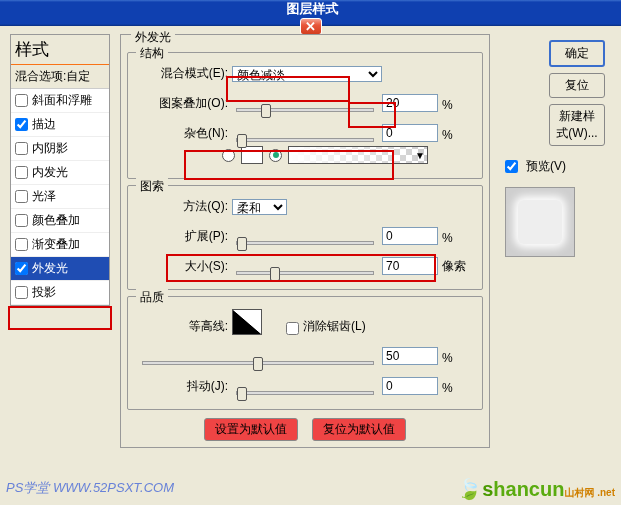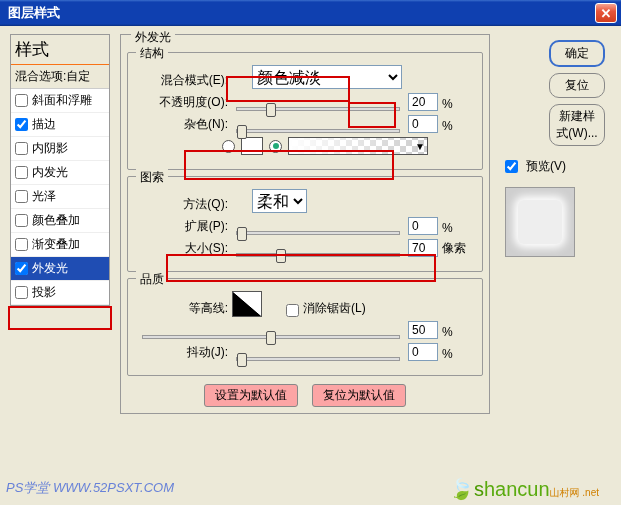--- a/index.html
+++ b/index.html
@@ -1,18 +1,18 @@
 <!DOCTYPE html>
 <html><head>
 <meta charset="utf-8">
 <style>
 * { box-sizing: border-box; margin: 0; padding: 0; font-family: "Microsoft YaHei", SimSun, sans-serif; }
 body { background: #ece9d8; width: 621px; height: 505px; position: relative; overflow: hidden; }
 
-.titlebar { background: linear-gradient(to bottom, #3a6ecc, #0f40b0 8%, #0f40b0 92%, #0a2f80); height: 26px; display: flex; align-items: center; padding: 0 4px; color: white; font-size: 13px; font-weight: bold; }
+.titlebar { background: linear-gradient(to bottom, #3a6ecc, #0f40b0 8%, #0f40b0 92%, #0a2f80); height: 26px; display: flex; align-items: center; padding: 0 4px; color: white; font-size: 13px; font-weight: bold; flex-direction: column; }
 .titlebar .title-text { flex: 1; padding-left: 4px; }
 .close-btn { width: 22px; height: 20px; background: linear-gradient(to bottom, #f5a392, #e8563b 40%, #d33e1f); border: 1px solid #fff; border-radius: 3px; display: flex; align-items: center; justify-content: center; color: white; font-weight: bold; font-size: 13px; cursor: pointer; }
 
 .sidebar { position: absolute; left: 10px; top: 34px; width: 100px; border: 1px solid #999; background: #fff; }
 .sidebar-header { background: #ece9d8; padding: 3px 4px; font-size: 17px; border-bottom: 1px solid #f97316; }
 .sidebar-sub { background: #ece9d8; padding: 3px 4px; font-size: 12px; border-bottom: 1px solid #ccc; }
 .sidebar-item { padding: 3px 4px; font-size: 12px; display: flex; align-items: center; gap: 4px; cursor: pointer; background: #fff; border-bottom: 1px solid #eee; }
 .sidebar-item.indent { padding-left: 22px; }
 .sidebar-item.selected { background: #1f4db3; color: white; }
 .sidebar-item input[type=checkbox] { width: 13px; height: 13px; }
@@ -22,46 +22,46 @@
 .main { position: absolute; left: 120px; top: 34px; width: 370px; }
 .fieldset { border: 1px solid #999; border-radius: 2px; padding: 8px 10px 10px 10px; margin-bottom: 6px; position: relative; }
 .fieldset .legend { position: absolute; top: -8px; left: 8px; background: #ece9d8; padding: 0 4px; font-size: 12px; }
 .fs-outer { border: 1px solid #999; padding: 6px; }
 .fs-outer .legend2 { position: relative; top: -14px; left: 4px; background: #ece9d8; padding: 0 4px; font-size: 12px; display: inline-block; }
 
 .row { display: flex; align-items: flex-end; font-size: 12px; margin: 4px 0; gap: 4px; }
 .row .label { width: 90px; text-align: right; }
 .row .slider { flex: 1; height: 4px; background: #ddd; border: 1px solid #999; position: relative; margin: 0 4px; }
 .row .slider .thumb { position: absolute; top: -5px; width: 10px; height: 14px; background: #ece9d8; border: 1px solid #555; border-radius: 2px; }
-.row input[type=text] { width: 30px; height: 18px; font-size: 12px; border: 1px solid #7f9db9; padding: 0 3px; }
+.row input[type=text] { width: 56px; height: 18px; font-size: 12px; border: 1px solid #7f9db9; padding: 0 3px; margin-top: 8px; }
 .row .unit { width: 30px; }
-.row select { height: 24px; font-size: 16px; border: 1px solid #7f9db9; background: #fff; margin-left: 20px; }
+.row select { height: 16px; font-size: 12px; border: 1px solid #7f9db9; background: #fff; }
 
 .color-choice { display: flex; align-items: center; gap: 6px; }
 .color-choice .swatch { width: 22px; height: 18px; border: 1px solid #555; background: #fff; }
 .color-choice .grad { width: 140px; height: 18px; border: 1px solid #555; background: repeating-conic-gradient(#ccc 0% 25%, #fff 0% 50%) 50% / 12px 12px; background-image: linear-gradient(to right, rgba(255,255,255,1), rgba(255,255,255,0)), repeating-conic-gradient(#ccc 0% 25%, #fff 0% 50%); background-size: 100% 100%, 12px 12px; display: flex; align-items: center; justify-content: flex-end; padding-right: 2px; }
 .color-choice .grad .dd { font-size: 10px; }
 .radio { width: 13px; height: 13px; border-radius: 50%; border: 1px solid #555; display: inline-flex; align-items: center; justify-content: center; background: #fff; }
 .radio.checked::after { content:""; width:6px; height:6px; background:#2a7; border-radius:50%; }
 
 .contour-sw { width: 30px; height: 26px; border: 1px solid #555; background: linear-gradient(to top right, #000 0%, #000 49%, #fff 51%, #fff 100%); }
 input[type=checkbox] { width: 13px; height: 13px; }
 
 .bottom-btns { display: flex; gap: 14px; justify-content: center; margin-top: 8px; }
-.btn { padding: 2px 10px; font-size: 12px; border: 1px solid #888; background: #fca5a5; border-radius: 3px; cursor: pointer; }
+.btn { padding: 2px 10px; font-size: 12px; border: 1px solid #888; background: #ef4444; border-radius: 3px; cursor: pointer; }
 
 .right-col { position: absolute; right: 16px; top: 40px; width: 100px; display: flex; flex-direction: column; gap: 6px; }
-.rbtn { padding: 3px 4px; font-size: 12px; border: 1px solid #888; background: #ece9d8; border-radius: 10px; cursor: pointer; text-align: center; margin-left: 44px; }
+.rbtn { padding: 3px 4px; font-size: 12px; border: 1px solid #888; background: #ece9d8; border-radius: 3px; cursor: pointer; text-align: center; margin-left: 44px; }
 .rbtn.default { border: 2px solid #3a6ecc; }
 .preview-chk { display: flex; align-items: center; gap: 8px; font-size: 12px; margin-top: 6px; }
 .preview-box { width: 70px; height: 70px; border: 1px solid #999; background: #cfcfcf; display:flex; align-items:center; justify-content:center; margin-top: 6px;}
 .preview-inner { width: 44px; height: 44px; background: #eee; box-shadow: 0 0 8px 4px #fff; border-radius: 6px; }
 
 .watermark1 { position: absolute; left: 6px; bottom: 8px; font-size: 13px; color: #6882d8; font-style: italic; }
-.watermark2 { position: absolute; right: 22px; bottom: 4px; font-size: 20px; color: #4a9a00; font-weight: normal; }
+.watermark2 { position: absolute; right: 6px; bottom: 4px; font-size: 20px; color: #4a9a00; font-weight: bold; }
 .watermark2 .s { color: #4a9a00; }
 .watermark2 .rest { color: #5aab0f; }
 .watermark2 .small { font-size: 10px; color: #d08000; }
 .leaf { color: #5aab0f; }
 </style>
 </head>
 <body>
 
 <div class="titlebar">
   <span class="title-text">图层样式</span>
@@ -116,21 +116,21 @@
 
     
     <div class="fieldset" style="margin-top:-8px;">
       <span class="legend">结构</span>
 
       <div class="row">
         <span class="label">混合模式(E):</span>
         <select style="width:150px"><option>颜色减淡</option></select>
       </div>
       <div class="row">
-        <span class="label">不透明度(O):</span>
+        <span class="label">图案叠加(O):</span>
         <div class="slider">
             <div class="thumb" style="left:18%"></div>
           </div>
         <input type="text" value="20" style="">
         <span class="unit">%</span>
       </div>
       <div class="row">
         <span class="label">杂色(N):</span>
         <div class="slider">
             <div class="thumb" style="left:0%"></div>

